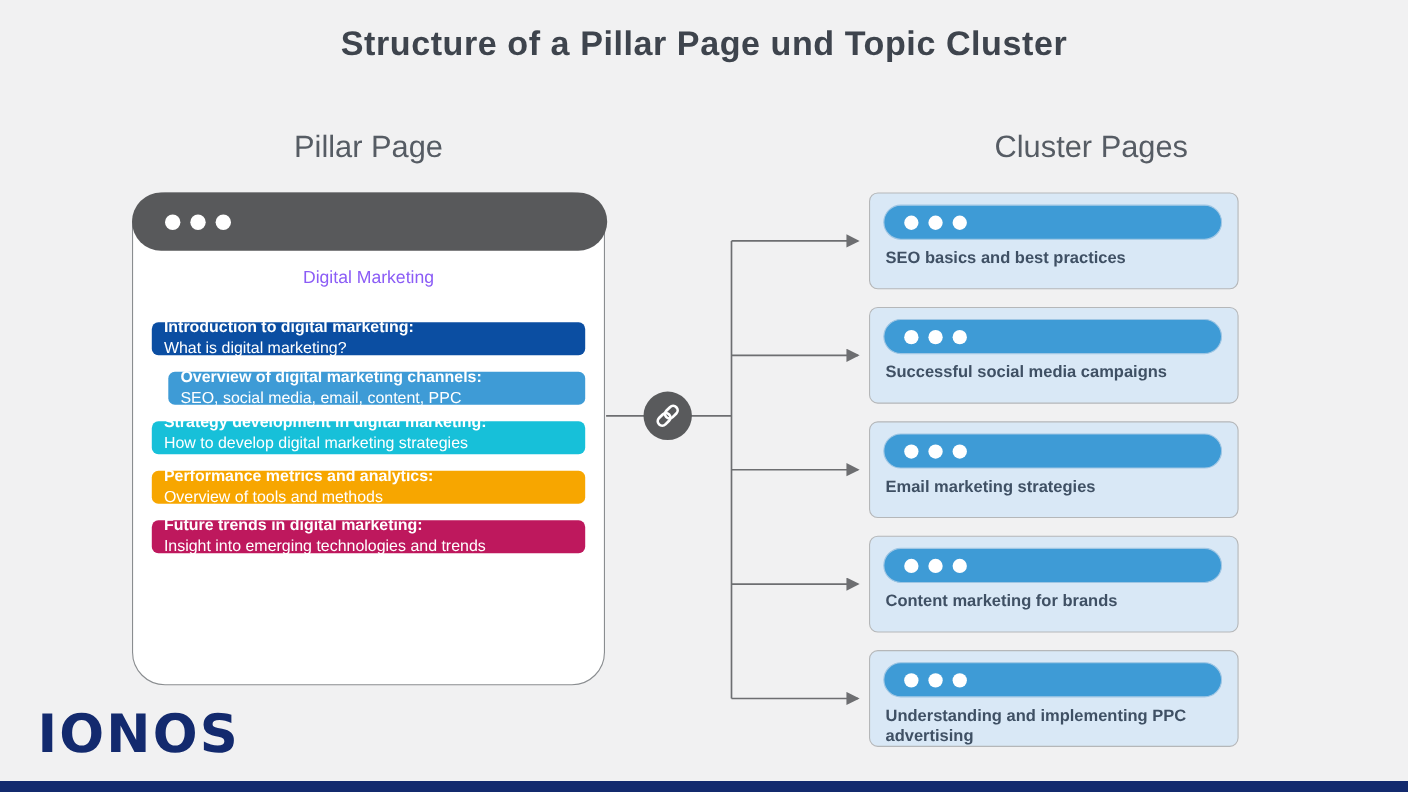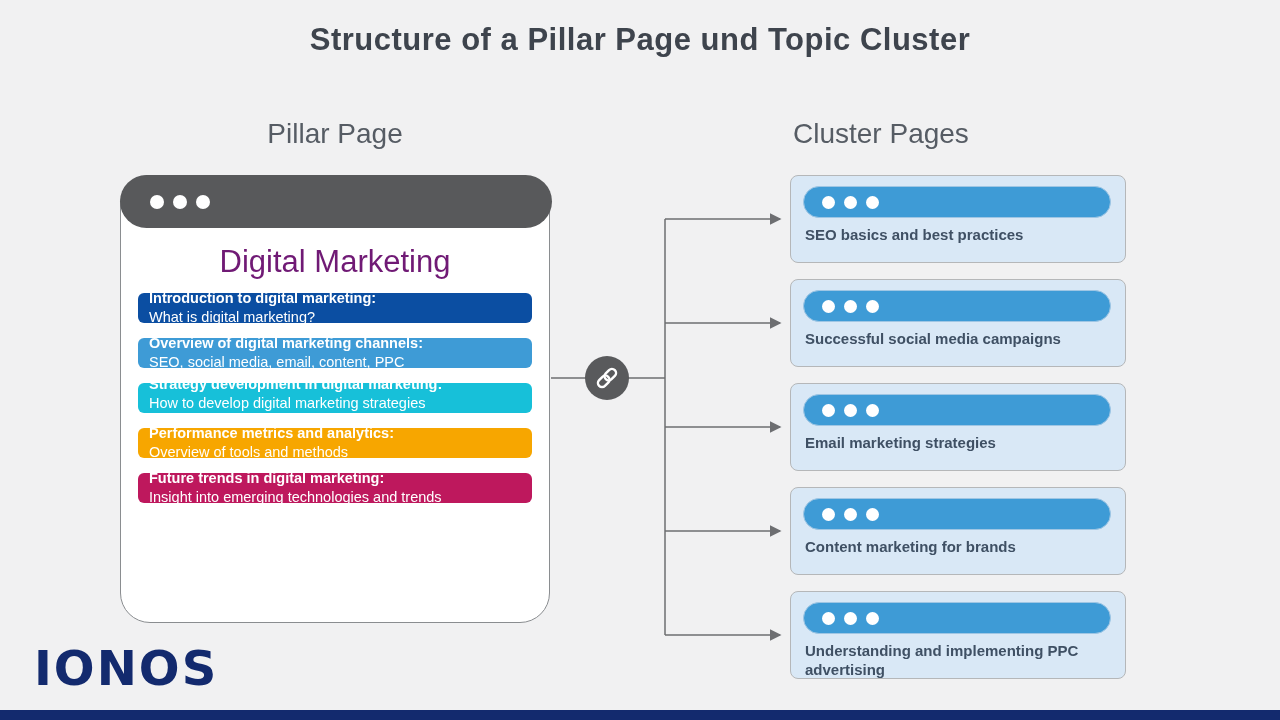--- a/index.html
+++ b/index.html
@@ -13,36 +13,36 @@
   .main-title {
     position: absolute; top: 22px; left: 0; width: 100%;
     text-align: center; font-size: 31px; font-weight: bold;
     color: #3e444d; letter-spacing: 0.5px;
   }
   .col-heading {
     position: absolute; top: 118px; font-size: 28px; color: #565c64;
     font-weight: 400;
   }
   .col-heading.pillar { left: 120px; width: 430px; text-align: center; }
-  .col-heading.cluster { left: 793px; width: 336px; text-align: left; }
+  .col-heading.cluster { left: 744px; width: 336px; text-align: right; }
 
   .pillar-box {
     position: absolute; left: 120px; top: 175px; width: 430px; height: 448px;
     background: #ffffff; border: 1px solid #8a8d90; border-radius: 30px;
   }
   .browser-bar {
     position: absolute; left: -1px; top: -1px; width: 432px; height: 53px;
     background: #58595b; border-radius: 27px;
     display: flex; align-items: center; padding-left: 30px;
   }
   .dots { display: flex; gap: 9px; align-items: center; }
   .dot { width: 14px; height: 14px; border-radius: 50%; background: #ffffff; }
   .page-title {
     position: absolute; top: 68px; width: 100%; text-align: center;
-    font-size: 31px; color: #701a75;
+    font-size: 16px; color: #8b5cf6;
   }
   .bars {
     position: absolute; left: 17px; right: 17px; top: 117px;
     display: flex; flex-direction: column; gap: 15px;
   }
   .bar {
     height: 30px; border-radius: 6px; color: #ffffff;
     padding: 0 10px 0 11px;
     display: flex; flex-direction: column; justify-content: center;
   }
@@ -116,21 +116,21 @@
       <span class="dot"></span>
       <span class="dot"></span>
     </span>
   </div>
   <div class="page-title">Digital Marketing</div>
   <div class="bars">
     <div class="bar" style="background-color: rgb(11, 78, 162);">
       <div class="t">Introduction to digital marketing:</div>
       <div class="s">What is digital marketing?</div>
     </div>
-    <div class="bar" style="background-color: rgb(62, 155, 214);">
+    <div class="bar" style="background-color: rgb(62, 155, 214); margin-left: 15px;">
       <div class="t">Overview of digital marketing channels:</div>
       <div class="s">SEO, social media, email, content, PPC</div>
     </div>
     <div class="bar" style="background-color: rgb(23, 192, 217); justify-content: flex-end;">
       <div class="t">Strategy development in digital marketing:</div>
       <div class="s">How to develop digital marketing strategies</div>
     </div>
     <div class="bar" style="background-color: rgb(247, 166, 0);">
       <div class="t">Performance metrics and analytics:</div>
       <div class="s">Overview of tools and methods</div>

